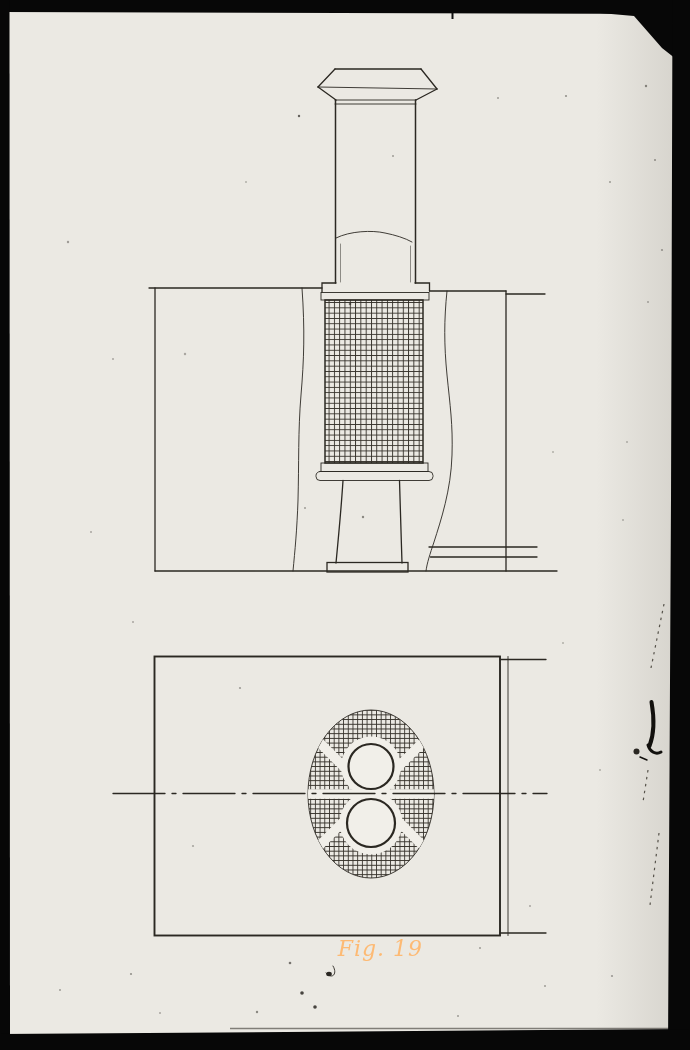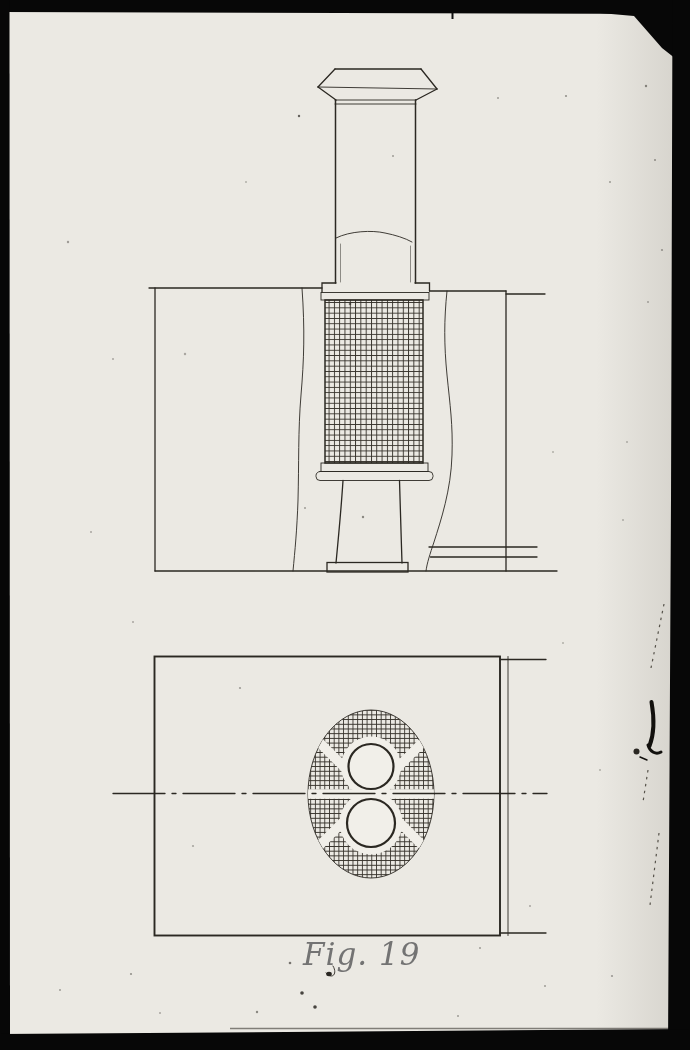--- a/index.html
+++ b/index.html
@@ -23,22 +23,22 @@
   .hatch-fill-oval{fill:url(#mesh2);}
   .wb{stroke:var(--blank);fill:none;stroke-linecap:butt;}
   .disc{fill:var(--blank);stroke:none;}
   .duct{fill:var(--blank);stroke:var(--ink);stroke-width:2.2;}
   .speck{fill:#2a2722;stroke:none;}
   .scratch{stroke:#56524a;stroke-width:1.2;fill:none;stroke-dasharray:2.5 4.5;}
   .blot{stroke:#12100d;fill:none;stroke-linecap:round;}
   .caption{
     position:absolute;left:303px;top:936px;width:120px;
     font-family:"DejaVu Serif","Liberation Serif",serif;
-    font-style:italic;font-size:31px;letter-spacing:1px;
-    color:#737373;white-space:nowrap;
+    font-style:italic;font-size:22px;letter-spacing:1px;
+    color:#fdba74;white-space:nowrap;text-align:right;
   }
 </style>
 </head>
 <body>
 
 <div class="stage">
   <svg viewBox="0 0 690 1050" width="690" height="1050">
     <defs>
       <pattern id="mesh1" width="5.3" height="5.3" patternUnits="userSpaceOnUse">
         <path class="hatch-line" d="M0 0.45 H5.3 M0.45 0 V5.3"></path>

